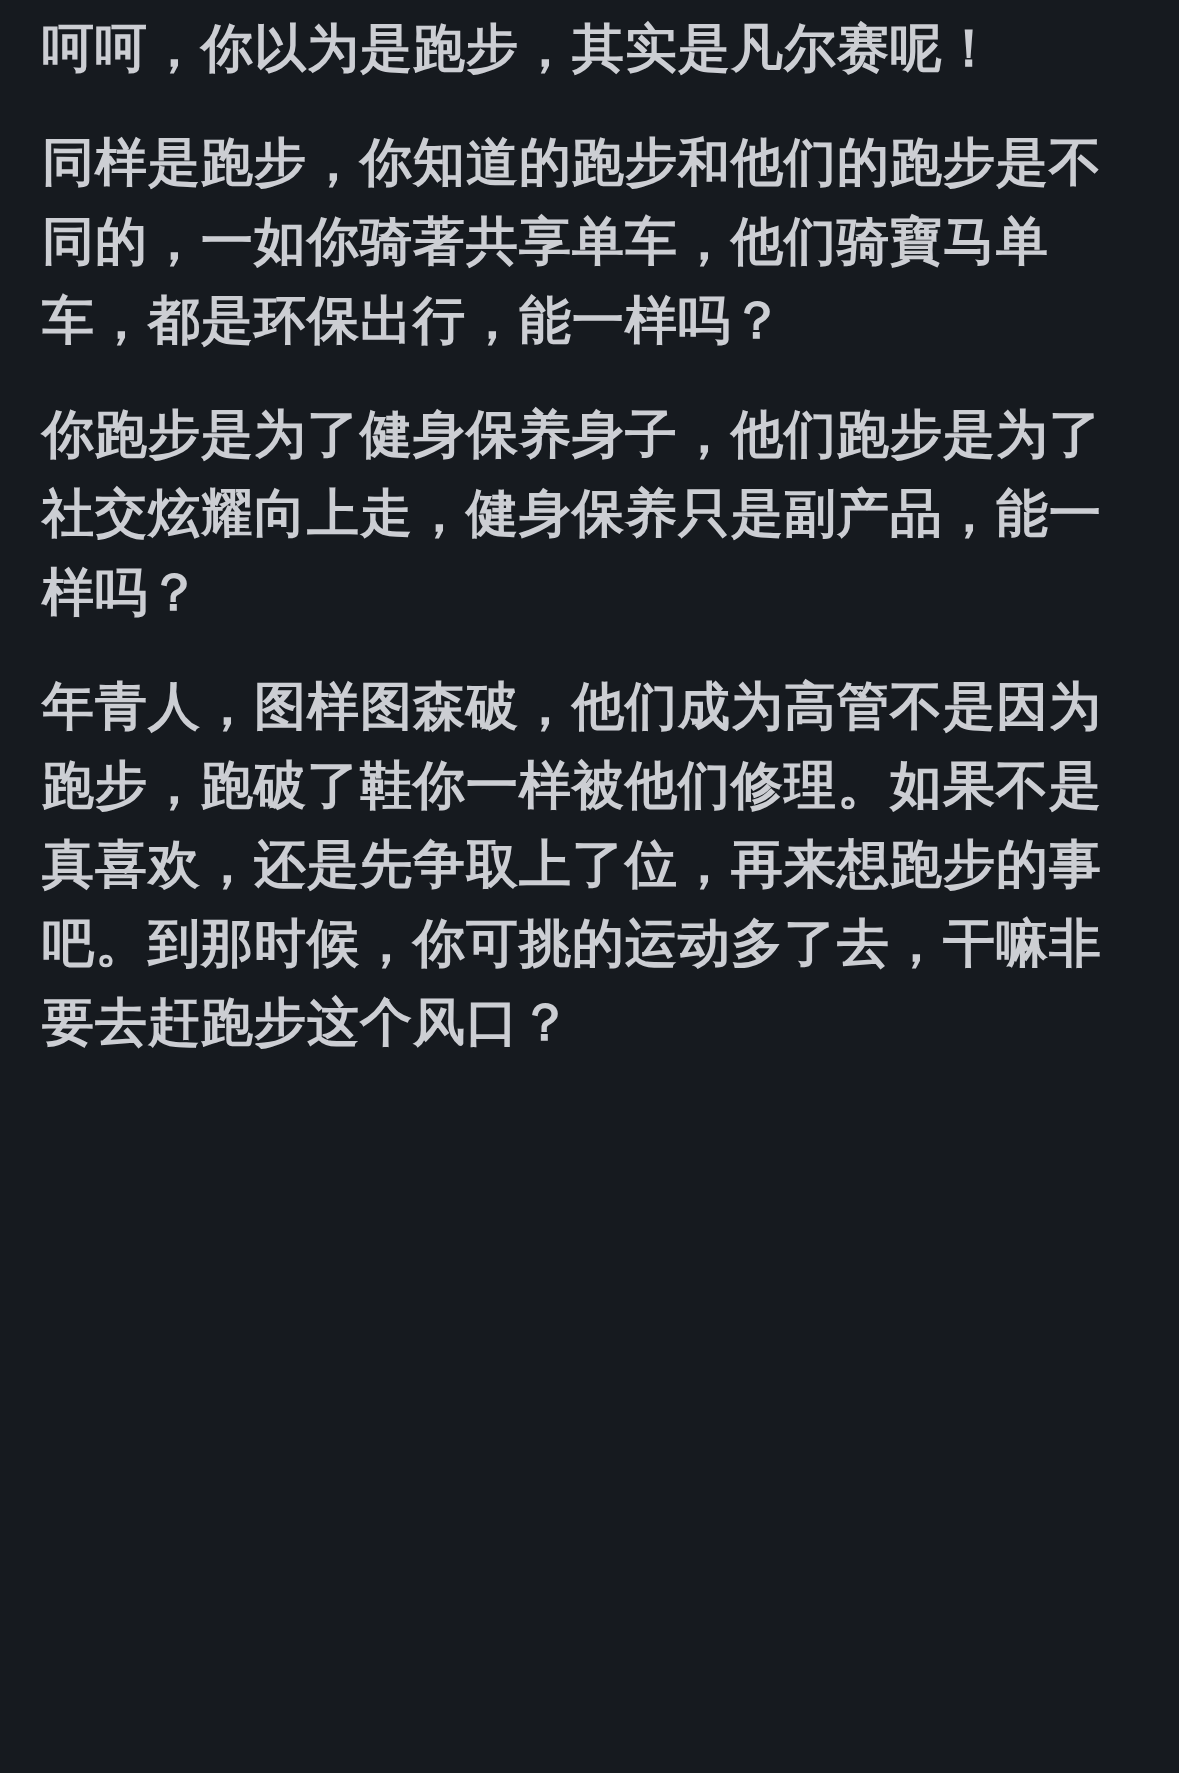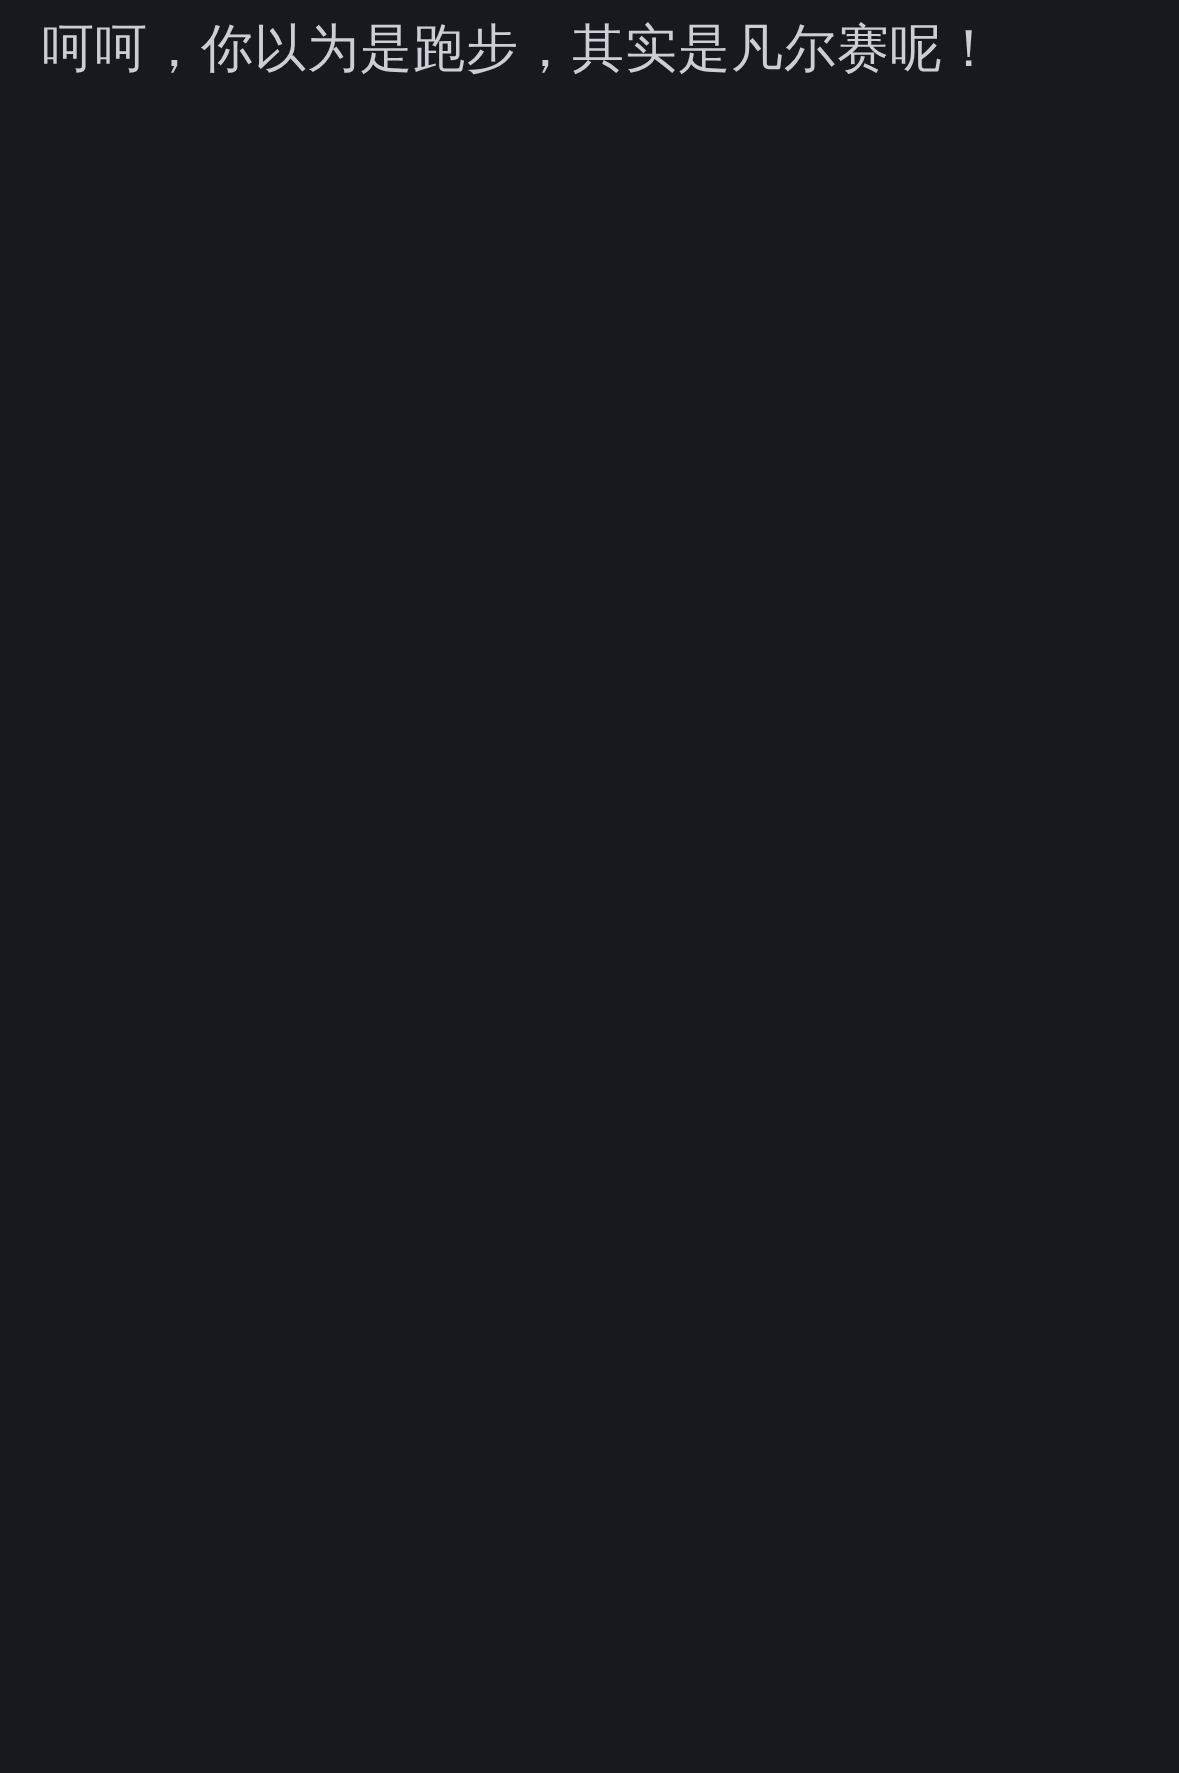--- a/index.html
+++ b/index.html
@@ -19,24 +19,35 @@
     font-family: "Liberation Sans", "DejaVu Sans", sans-serif;
     overflow: hidden;
   }
   .post {
     padding: 9px 42px 0 42px;
   }
   .para {
     margin: 0 0 35px 0;
     font-size: 52px;
     line-height: 79px;
-    font-weight: 400;
+    font-weight: 700;
     letter-spacing: 1px;
     white-space: pre-line; 
     text-align: left;
   }
 </style>
 </head>
 <body>
 
 <main class="post">
   <p class="para">呵呵，你以为是跑步，其实是凡尔赛呢！</p>
+  <p class="para">同样是跑步，你知道的跑步和他们的跑步是不
+同的，一如你骑著共享单车，他们骑寶马单
+车，都是环保出行，能一样吗？</p>
+  <p class="para">你跑步是为了健身保养身子，他们跑步是为了
+社交炫耀向上走，健身保养只是副产品，能一
+样吗？</p>
+  <p class="para">年青人，图样图森破，他们成为高管不是因为
+跑步，跑破了鞋你一样被他们修理。如果不是
+真喜欢，还是先争取上了位，再来想跑步的事
+吧。到那时候，你可挑的运动多了去，干嘛非
+要去赶跑步这个风口？</p>
 </main>
 
 </body></html>

